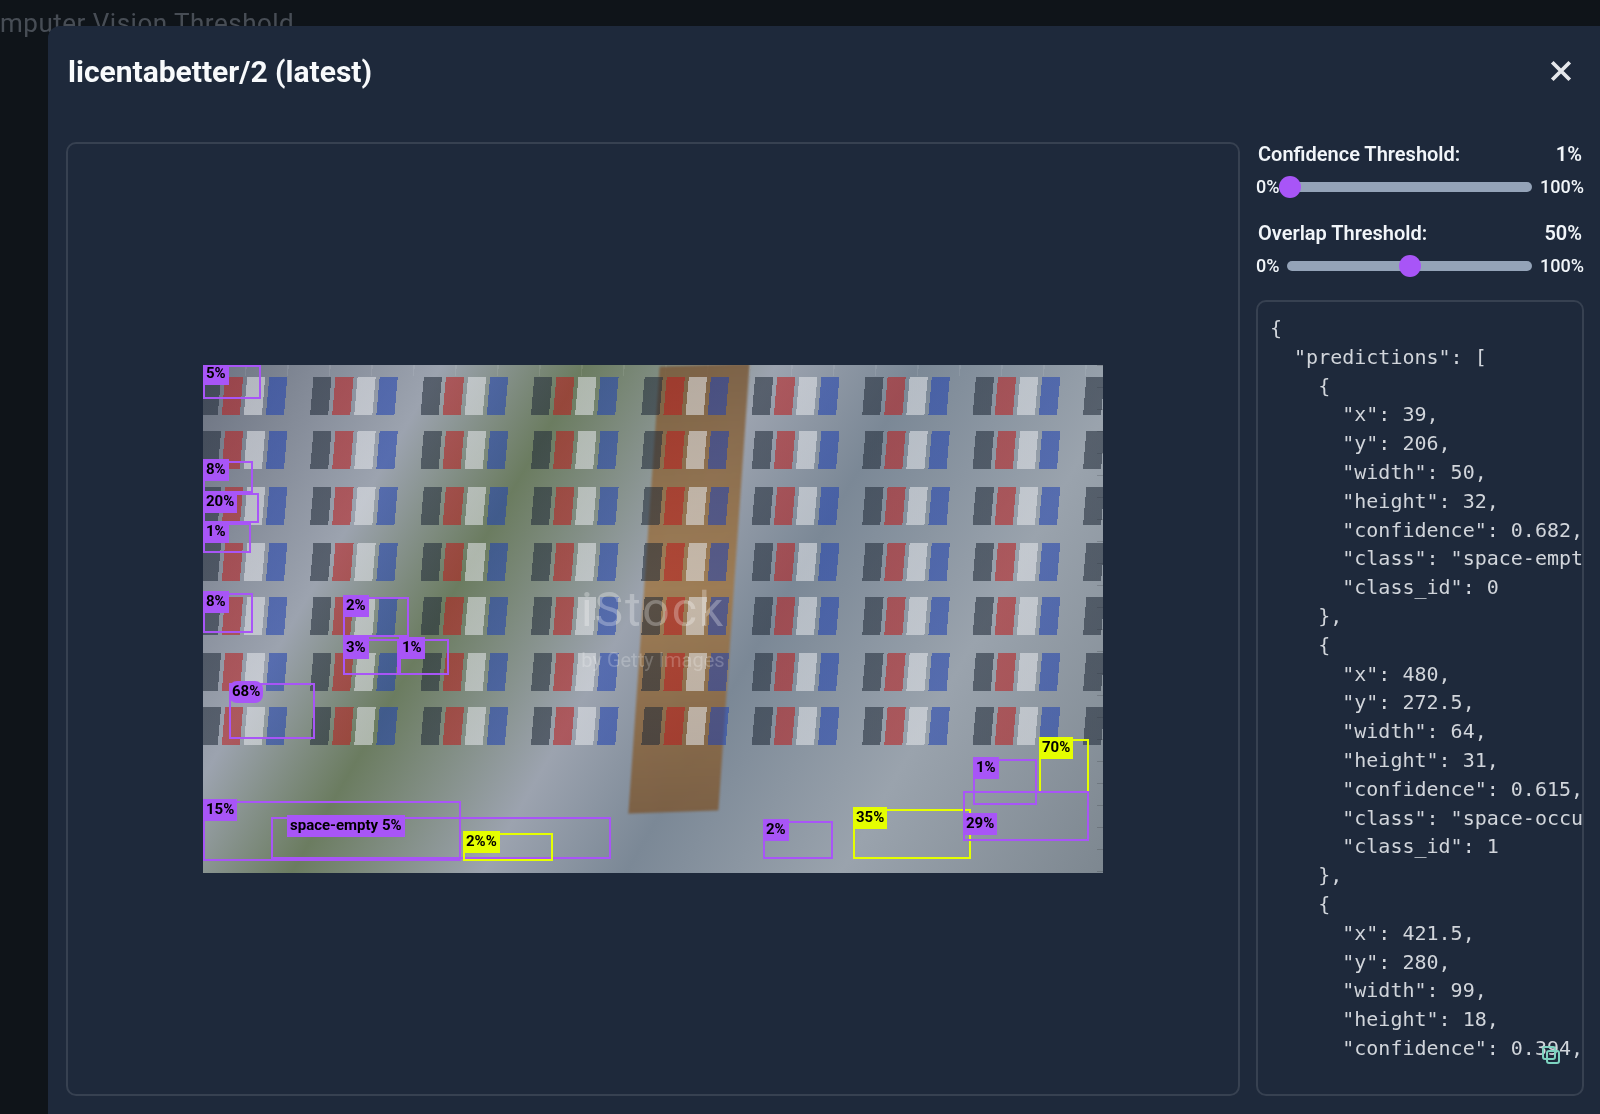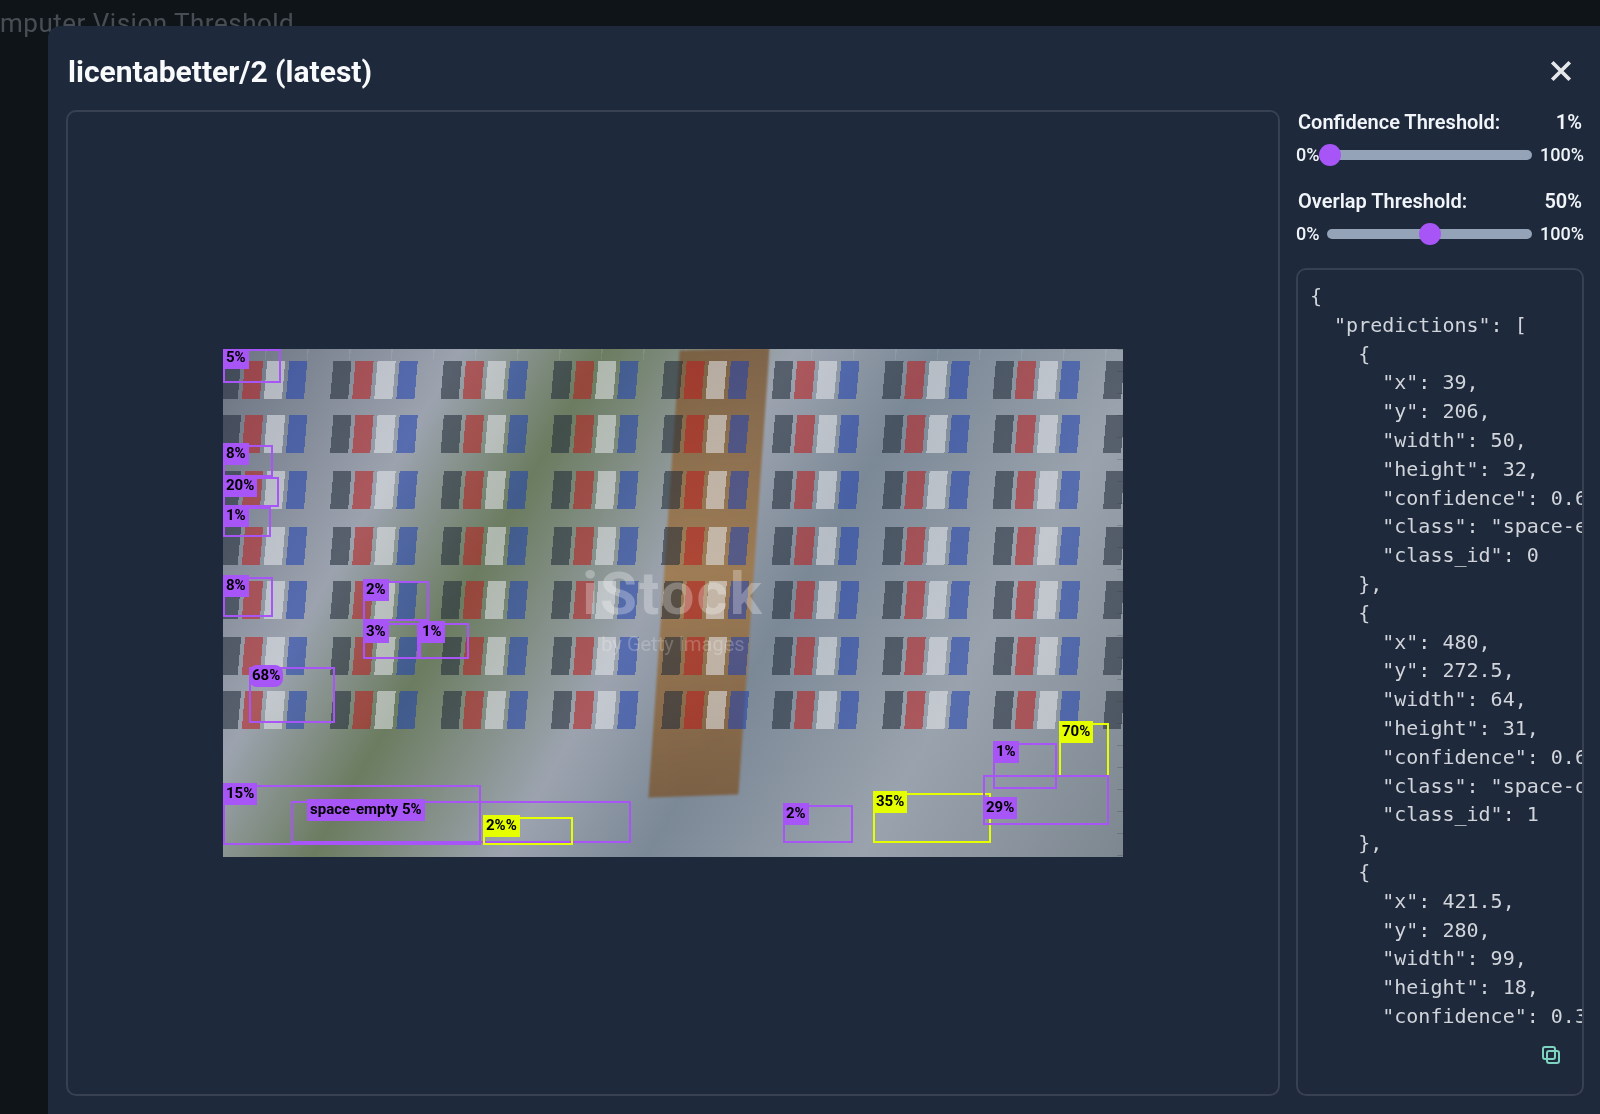--- a/index.html
+++ b/index.html
@@ -25,20 +25,21 @@
     position: absolute;
     top: 26px;
     left: 48px;
     right: 0;
     bottom: 0;
     background: #1e293b;
     border-radius: 12px 0 0 0;
     padding: 18px 16px 18px 18px;
     display: flex;
     flex-direction: column;
+    gap: 32px;
   }
   .modal-header {
     display: flex;
     justify-content: space-between;
     align-items: center;
     padding: 6px 2px 18px 2px;
   }
   .modal-title {
     font-size: 30px;
     font-weight: 700;
@@ -107,22 +108,22 @@
         #b91c1c 22px 40px, transparent 40px 44px,
         #e5e7eb 44px 62px, transparent 62px 66px,
         #1e40af 66px 84px, transparent 84px 110px);
     opacity:0.55;
   }
   .watermark {
     position:absolute;
     left:50%;
     top:48%;
     transform:translate(-50%,-50%);
-    font-size:60px;
-    font-weight:700;
+    font-size:48px;
+    font-weight:400;
     color: rgba(255,255,255,0.28);
     letter-spacing:2px;
     pointer-events:none;
   }
   .watermark-sub {
     position:absolute;
     left:50%;
     top:58%;
     transform:translate(-50%,-50%);
     font-size:20px;
@@ -140,21 +141,21 @@
     font-size:15px;
     font-weight:700;
     padding:1px 3px;
     line-height:1.3;
     white-space:nowrap;
     color:#000;
   }
   .blabel.purple { background:#a855f7; }
   .blabel.yellow { background:#e5ff00; }
   .side-panel {
-    width: 288px;
+    width: 328px;
     display: flex;
     flex-direction: column;
     gap: 10px;
     min-height:0;
   }
   .slider-row {
     display:flex;
     justify-content:space-between;
     font-size:20px;
     font-weight:600;

